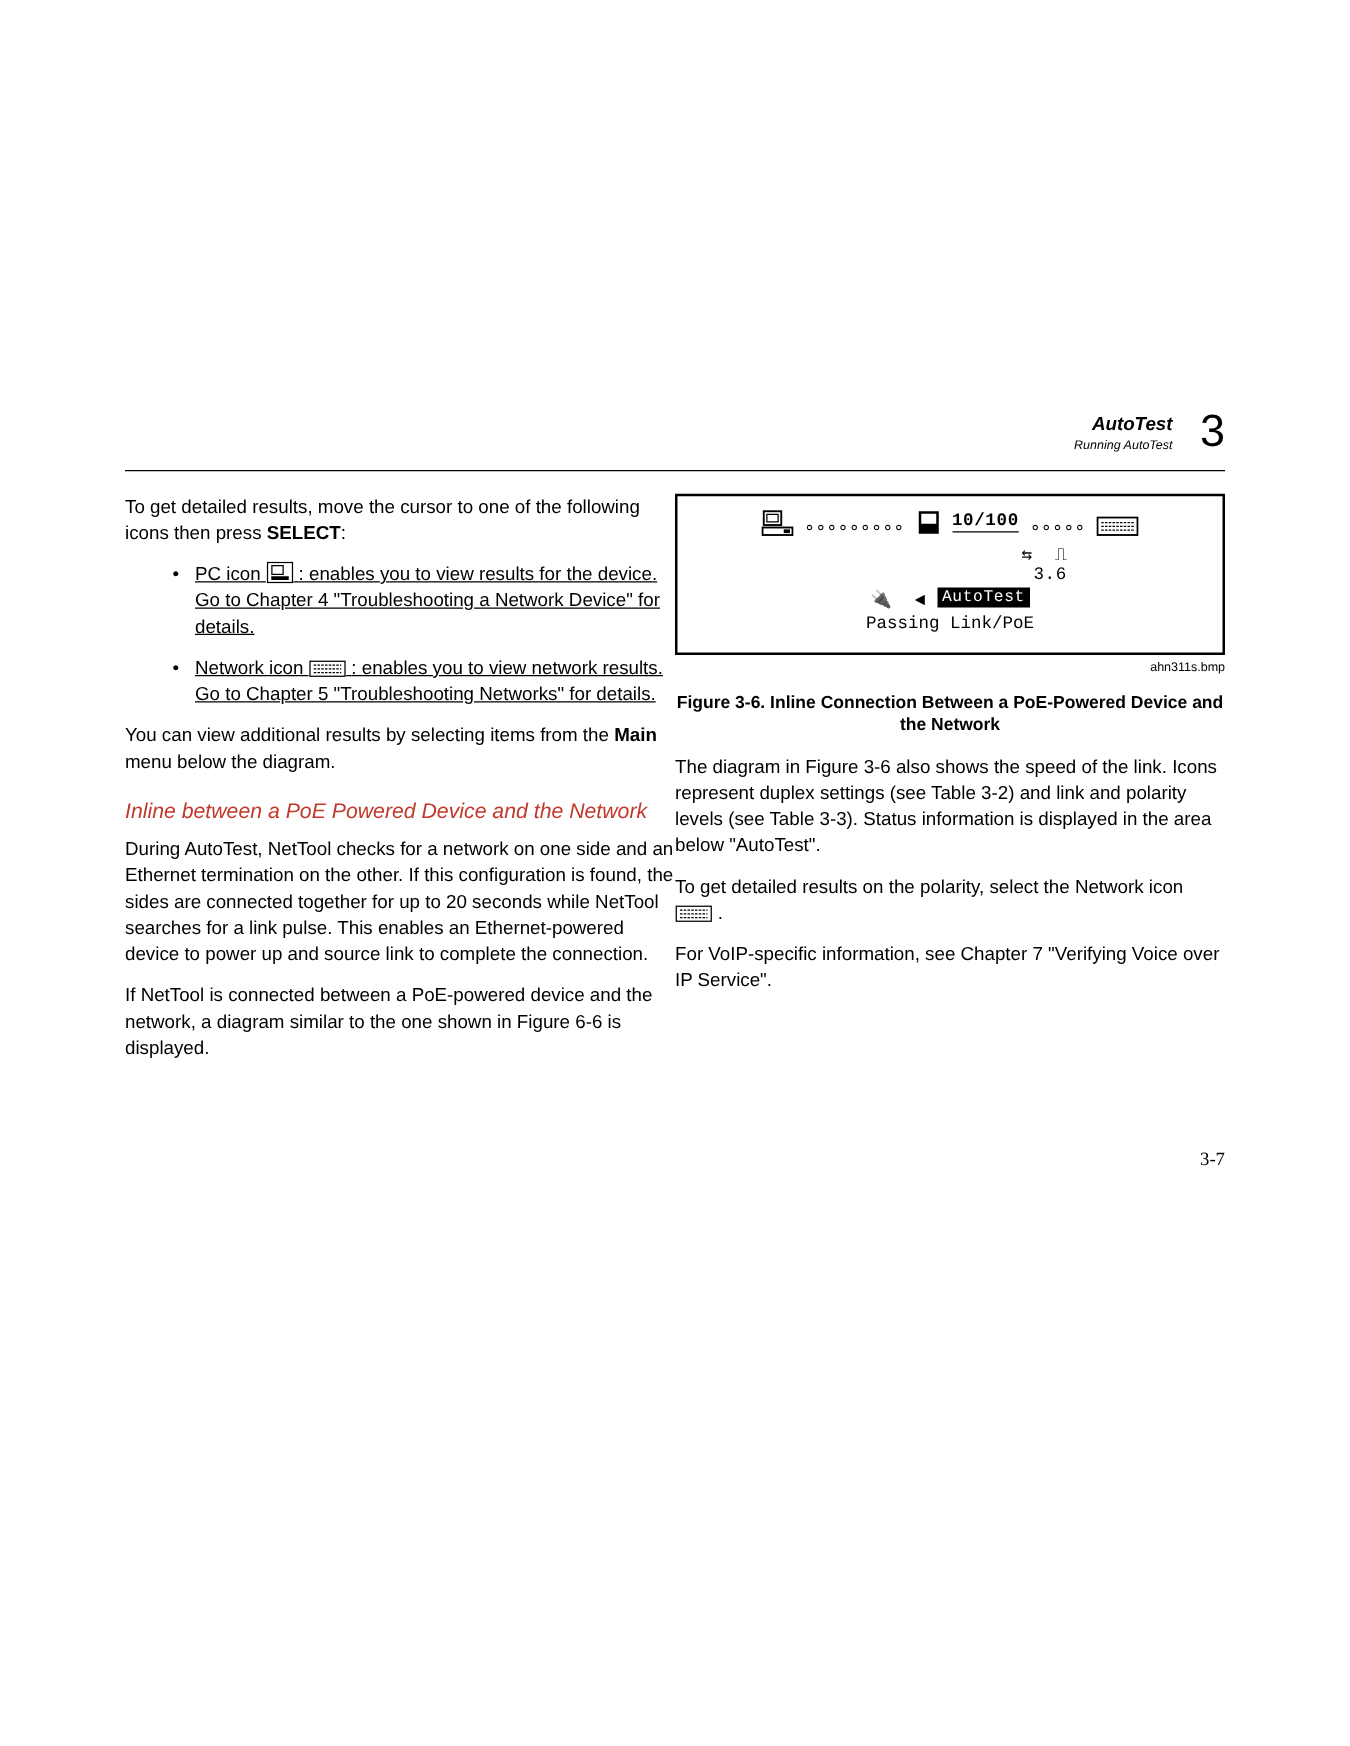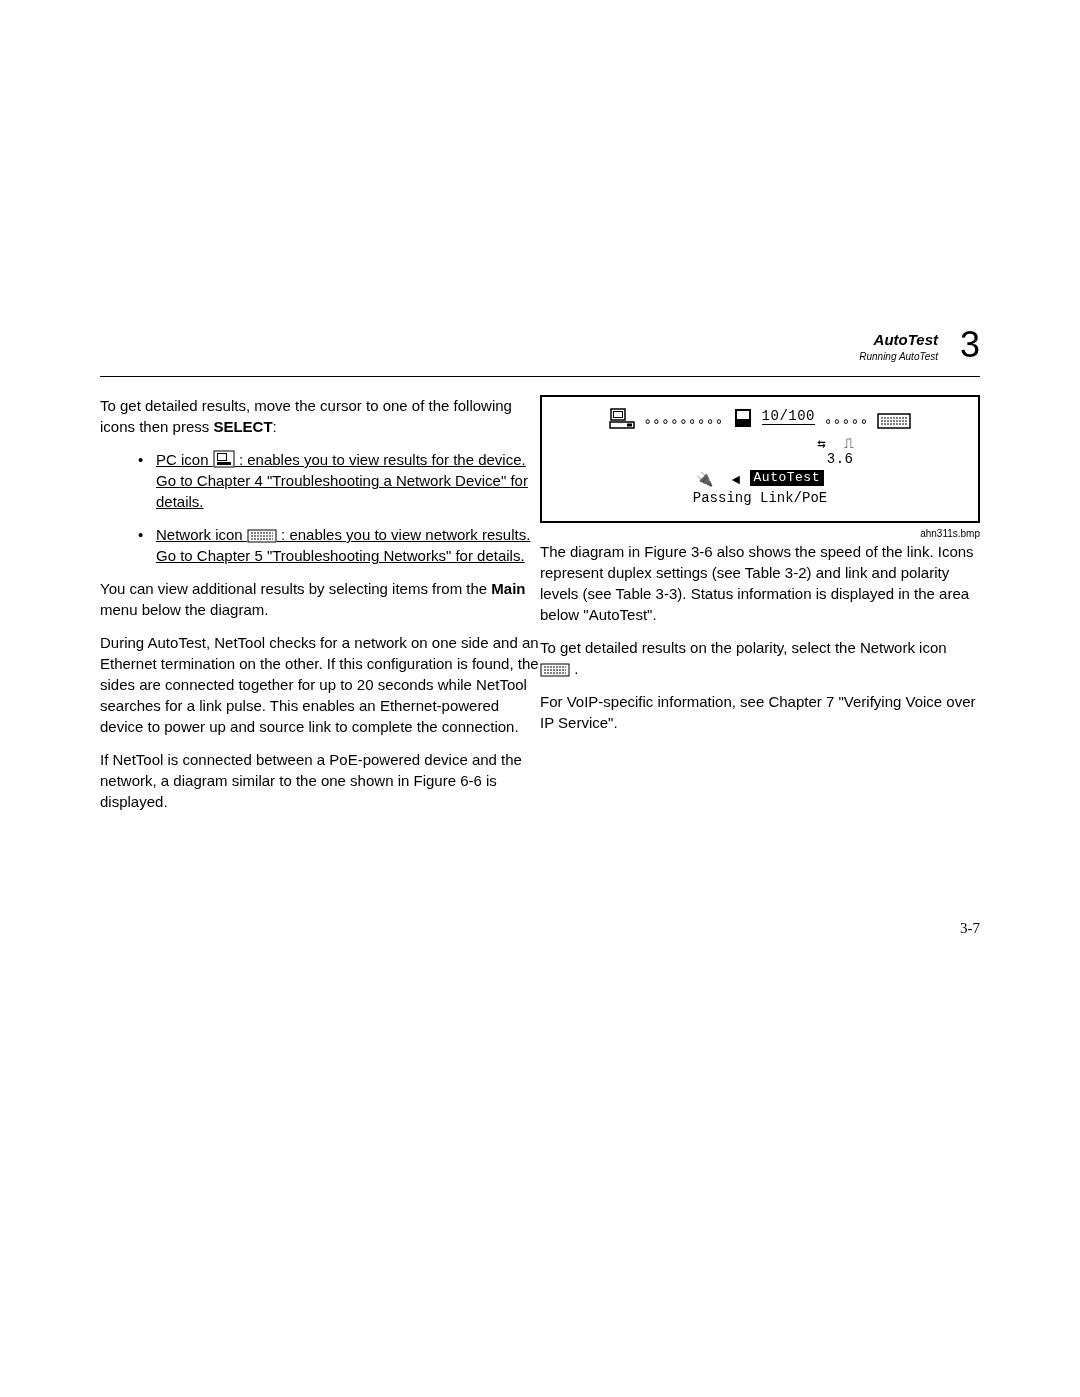--- a/index.html
+++ b/index.html
@@ -92,21 +92,21 @@
   }
   .figure-box {
     border: 2px solid #000;
     margin: 0 0 4px 0;
     padding: 10px 10px 12px 10px;
     text-align: center;
   }
   .fig-caption-file {
     text-align: right;
     font-size: 10px;
-    margin-bottom: 0;
+    margin-bottom: 10px;
   }
   .fig-caption {
     text-align: center;
     font-weight: bold;
     font-size: 14px;
     margin-bottom: 14px;
     line-height: 1.35;
   }
   .page-num {
     position: absolute;
@@ -193,20 +193,21 @@
             </svg>
           </span>
           <span> : enables you to view network results. Go to Chapter 5 "Troubleshooting Networks" for details.</span>
         </li>
       </ul>
 
       <p>
         <span>You can view additional results by selecting items from the </span><b>Main</b><span> menu below the diagram.</span>
       </p>
 
+      <div class="subhead">Inline between a PoE Powered Device and the Network</div>
 
       <p>During AutoTest, NetTool checks for a network on one side and an Ethernet termination on the other. If this configuration is found, the sides are connected together for up to 20 seconds while NetTool searches for a link pulse. This enables an Ethernet-powered device to power up and source link to complete the connection.</p>
       <p>If NetTool is connected between a PoE-powered device and the network, a diagram similar to the one shown in Figure 6-6 is displayed.</p>
 
     </div>
 
     <div class="col">
 
       <div class="figure-box">
         <div class="fig-inner">
@@ -221,21 +222,21 @@
               </svg>
             </span>
             <span>∘∘∘∘∘∘∘∘∘</span>
             <span class="icon">
               <svg width="20" height="22">
                 <rect x="2" y="2" width="16" height="18" fill="#000"></rect>
                 <rect x="4" y="4" width="12" height="8" fill="#fff"></rect>
               </svg>
             </span>
             <span style="position:relative; top:-6px;">
-              <span style="border-bottom:1px solid #000;">10/100</span>
+              <span style="border-bottom:1px solid #000;font-weight:bold;">10/100</span>
             </span>
             <span>∘∘∘∘∘</span>
             <span class="icon">
               <svg width="34" height="16">
                 <rect x="1" y="1" width="32" height="14" fill="#fff" stroke="#000" stroke-width="1.5"></rect>
                 <line x1="4" y1="5" x2="30" y2="5" stroke="#000" stroke-width="1" stroke-dasharray="2 1"></line>
                 <line x1="4" y1="8" x2="30" y2="8" stroke="#000" stroke-width="1" stroke-dasharray="2 1"></line>
                 <line x1="4" y1="11" x2="30" y2="11" stroke="#000" stroke-width="1" stroke-dasharray="2 1"></line>
               </svg>
             </span>
@@ -253,20 +254,21 @@
             <span class="icon">🔌</span>&nbsp;
             <span class="icon">◄</span>
             <span class="fig-label">AutoTest</span>
           </div>
           <div class="fig-text">Passing Link/PoE</div>
         </div>
       </div>
 
       <div class="fig-caption-file">ahn311s.bmp</div>
 
+      <div class="fig-caption">Figure 3-6. Inline Connection Between a PoE-Powered Device and the Network</div>
 
       <p>The diagram in Figure 3-6 also shows the speed of the link. Icons represent duplex settings (see Table 3-2) and link and polarity levels (see Table 3-3). Status information is displayed in the area below "AutoTest".</p>
 
       <p>
         <span>To get detailed results on the polarity, select the Network icon </span>
         <span class="icon net-mini">
           <svg width="30" height="14">
             <rect x="1" y="1" width="28" height="12" fill="#fff" stroke="#000" stroke-width="1"></rect>
             <line x1="4" y1="4" x2="26" y2="4" stroke="#000" stroke-width="1" stroke-dasharray="2 1"></line>
             <line x1="4" y1="7" x2="26" y2="7" stroke="#000" stroke-width="1" stroke-dasharray="2 1"></line>

